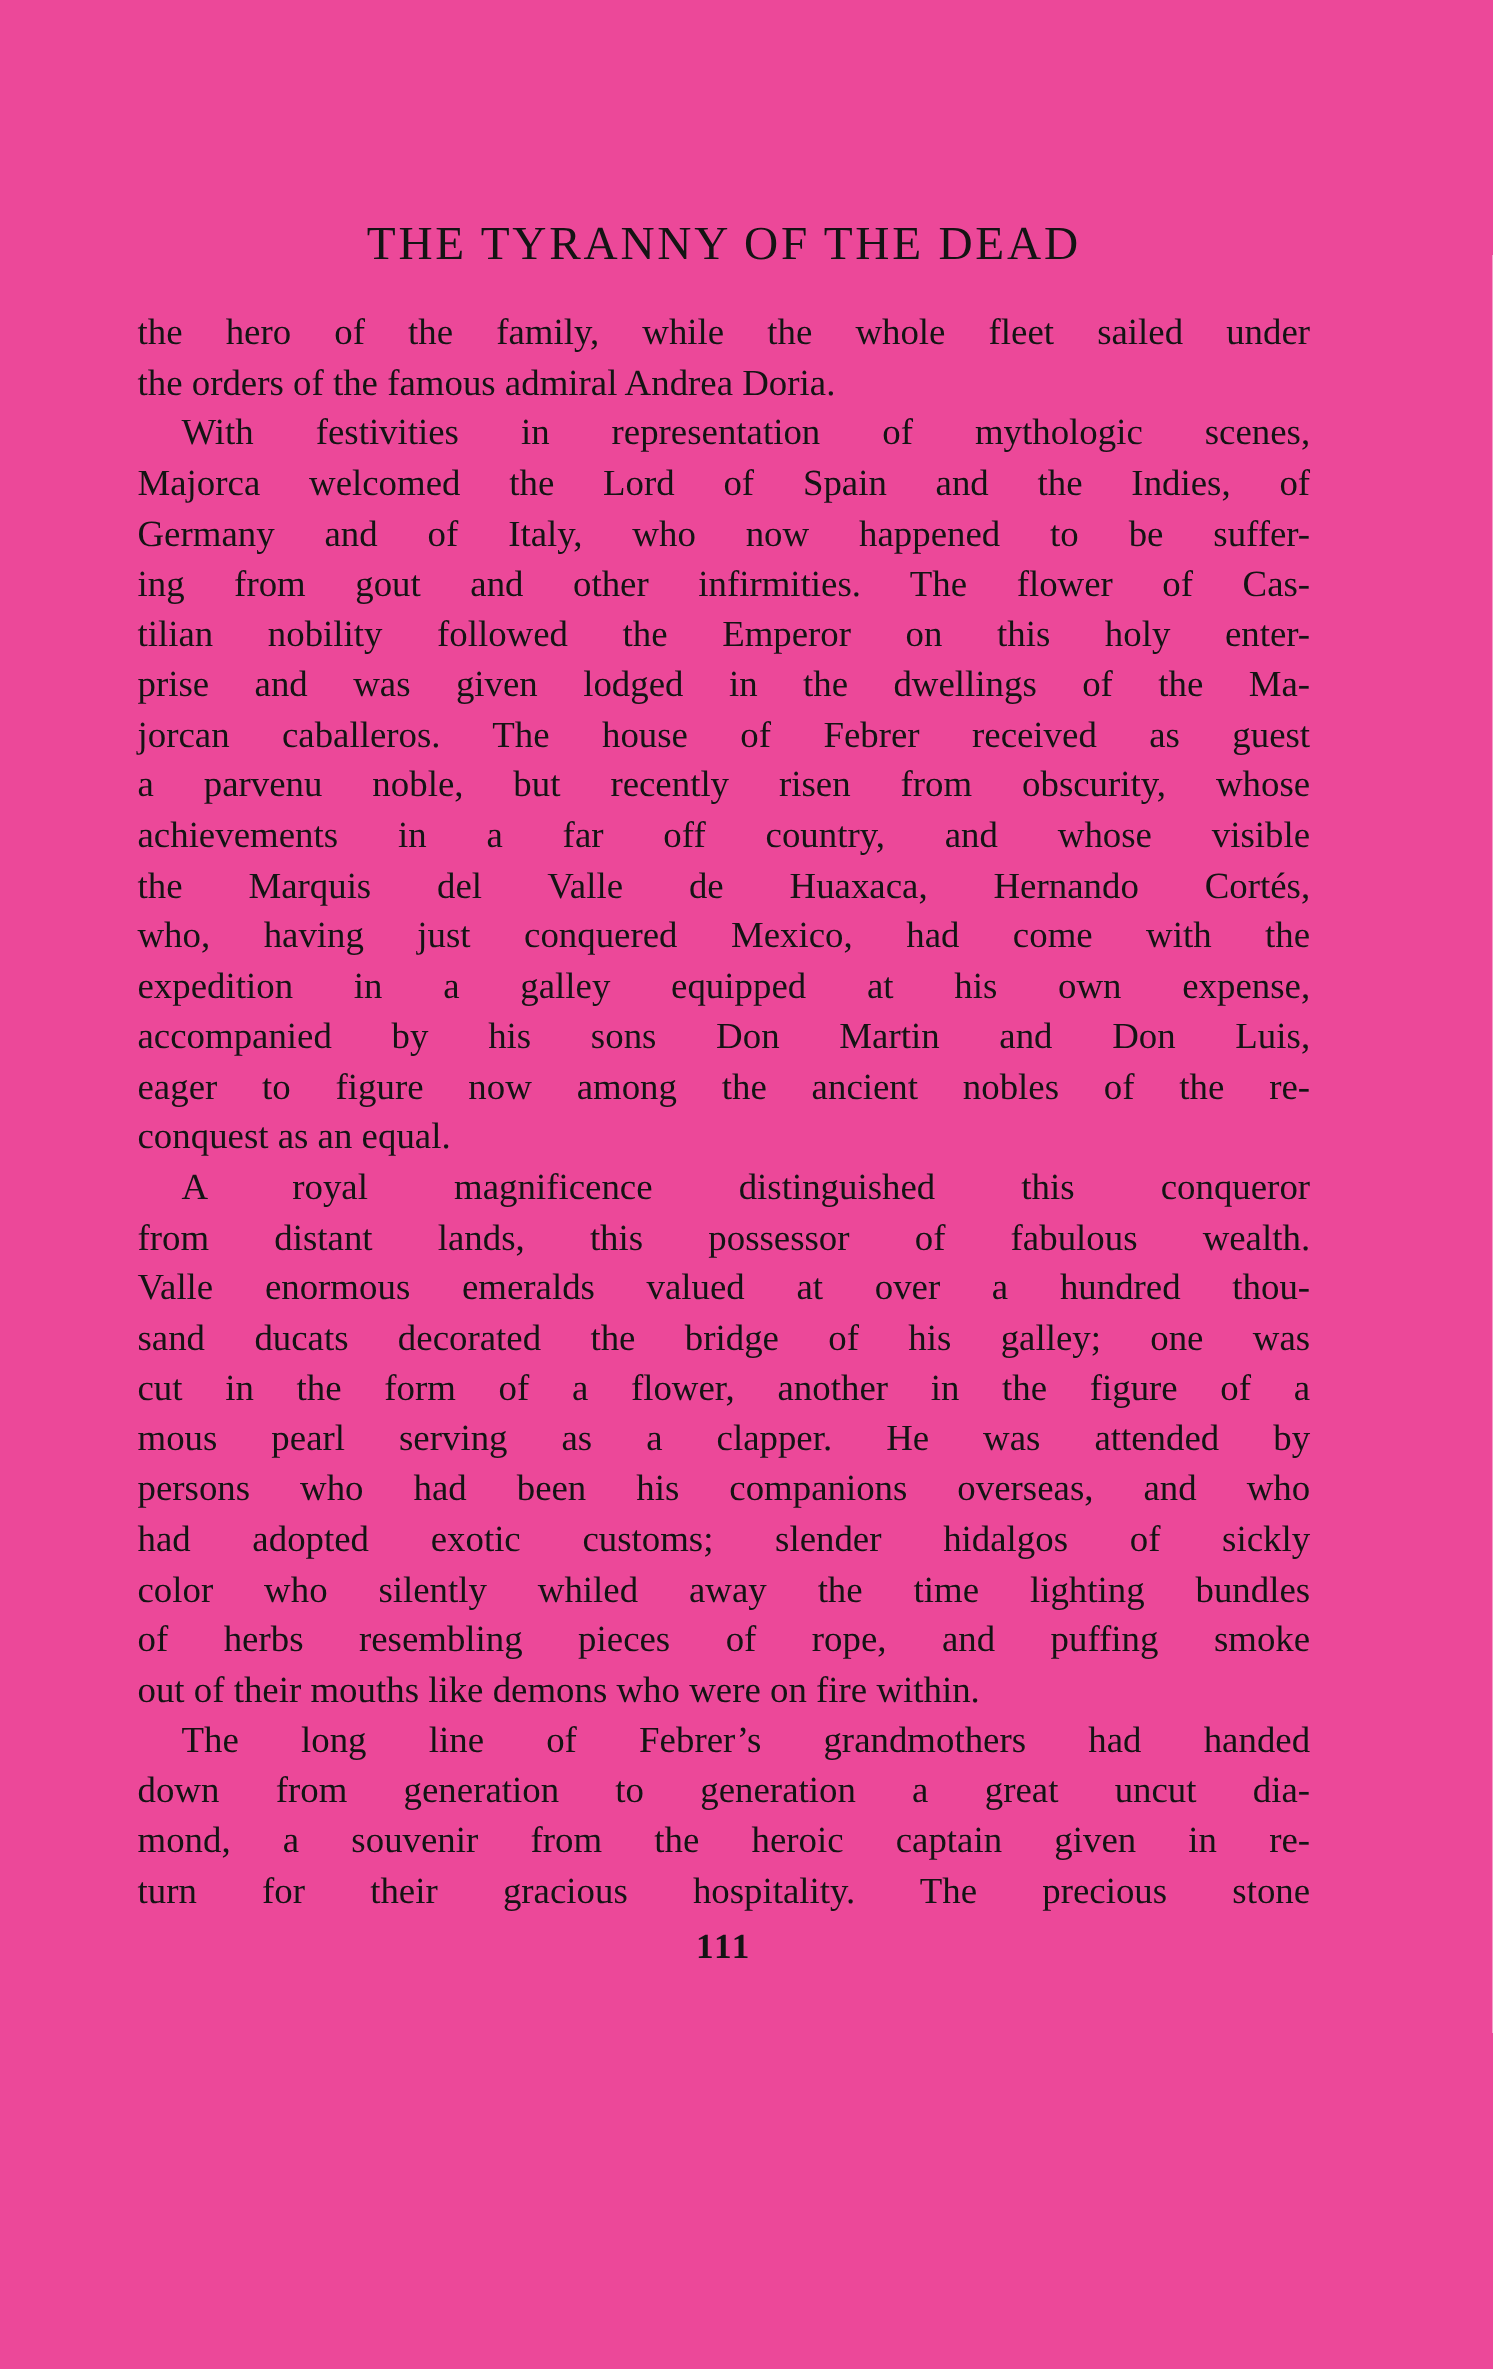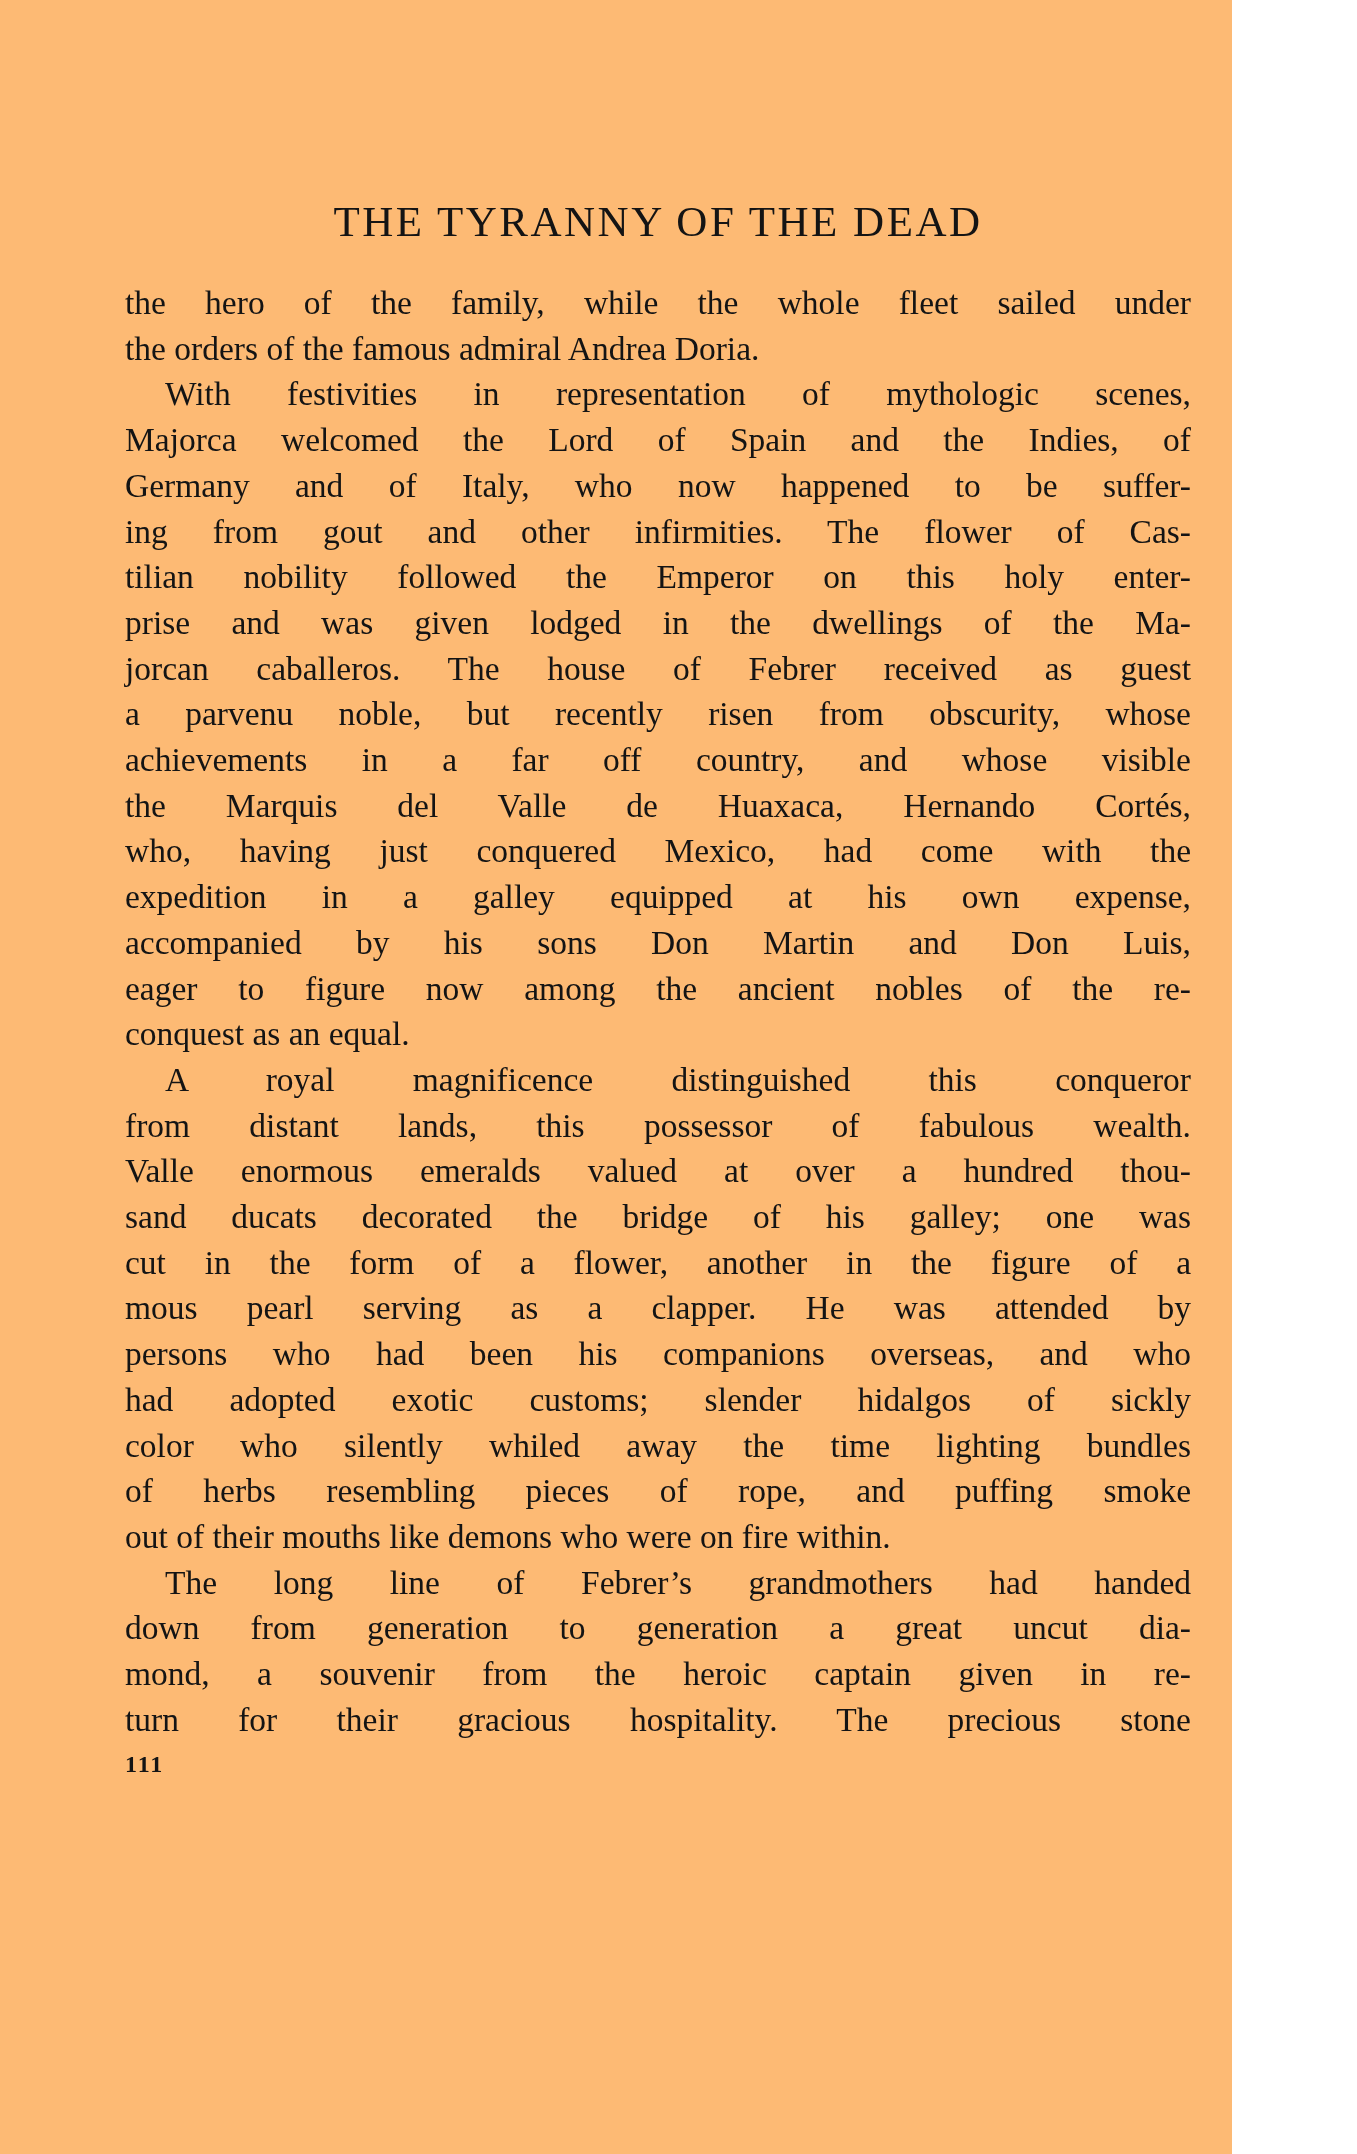--- a/index.html
+++ b/index.html
@@ -2,23 +2,23 @@
 <html><head>
 <meta charset="utf-8">
 <style>
   html, body {
     margin: 0;
     padding: 0;
     background: #ffffff;
   }
   .page {
     position: relative;
-    width: 1232px;
+    width: 1357px;
     height: 2154px;
-    background: #fdba74;
+    background: #ec4899;
     color: #141414;
     font-family: "Liberation Serif", serif;
     box-sizing: border-box;
     overflow: hidden;
   }
   .title {
     margin: 0 0 0 125px;
     padding-top: 197px;
     width: 1066px;
     text-align: center;
@@ -42,21 +42,22 @@
   
   .para > .line:last-child { text-align-last: left; }
   
   .para.cont-next > .line:last-child { text-align-last: justify; }
   
   .para.indent > .line:first-child { text-indent: 40px; }
   .folio {
     margin-left: 125px;
     margin-top: 8px;
     width: 1066px;
-    font-size: 24px;
+    text-align: center;
+    font-size: 32px;
     font-weight: bold;
     letter-spacing: 2px;
   }
 </style>
 </head>
 <body>
 
 <div class="page">
   <h1 class="title">THE TYRANNY OF THE DEAD</h1>
 

